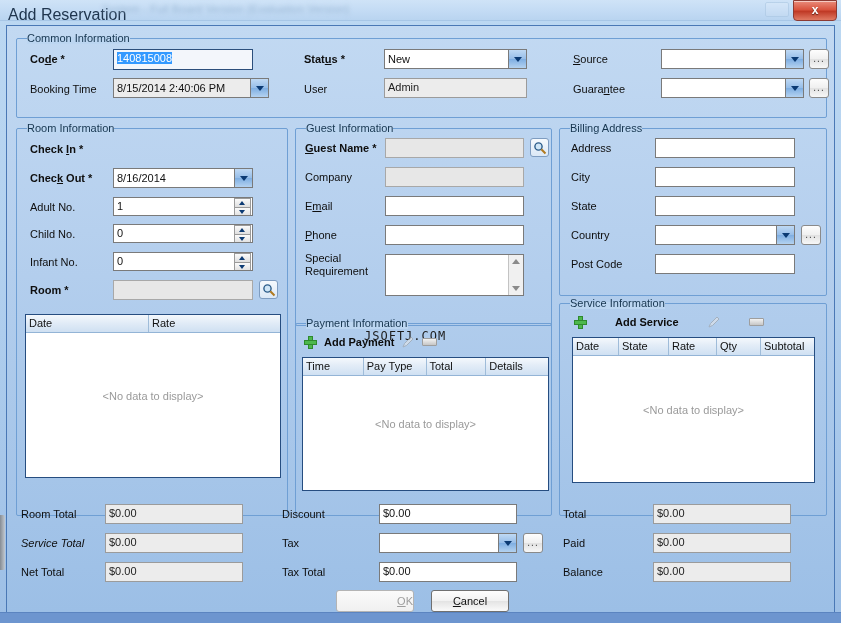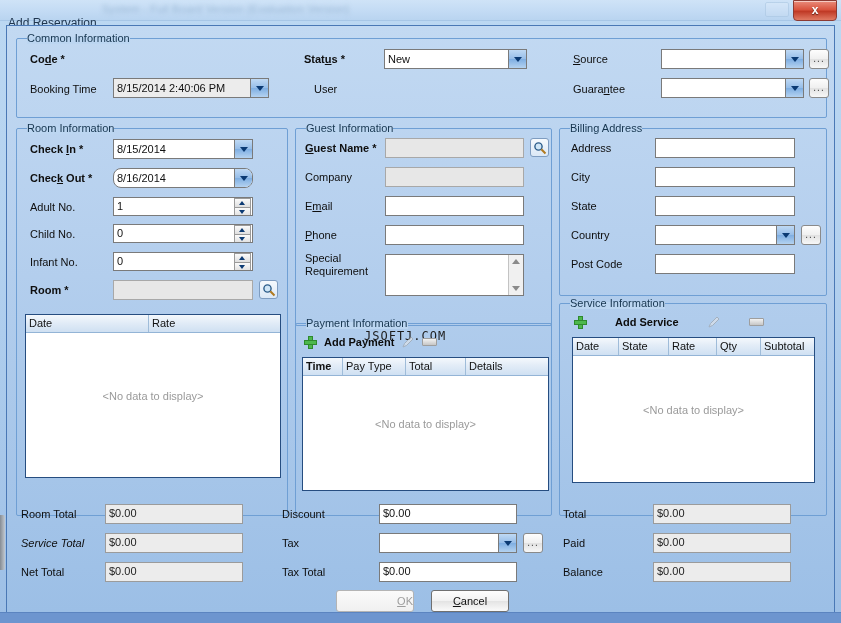--- a/index.html
+++ b/index.html
@@ -15,23 +15,22 @@
     background:linear-gradient(180deg,#bcd8f2 0%, #b3d1ef 40%, #9dbfe6 100%);
     box-sizing:border-box;
   }
   
   .titlebar{
     position:absolute;left:0;top:0;width:841px;height:20px;
     background:linear-gradient(180deg,#cfe3f7 0%, #c3dbf4 55%, #b9d4f0 100%);
     border-bottom:1px solid #a7c6e6;
   }
   .title-text{
-    position:absolute;left:8px;top:16px;font-size:12px;color:#20364f;
+    position:absolute;left:8px;top:6px;font-size:16px;color:#20364f;
     white-space:nowrap;
-    text-decoration:underline;
   }
   .title-blur{
     position:absolute;left:102px;top:3px;font-size:11px;color:#9cb9d6;
     filter:blur(2.2px);white-space:nowrap;letter-spacing:.2px;
   }
   .win-btn-min{
     position:absolute;right:52px;top:2px;width:22px;height:13px;
     background:linear-gradient(180deg,#dcebfa,#c7dcf2);
     border:1px solid #a9c5e0;border-radius:2px;opacity:.55;
   }
@@ -203,56 +202,55 @@
     <div class="win-btn-min"></div>
     <div class="close-btn">x</div>
   </div>
 
   <div class="dialog">
 
     <div class="group" style="left:9px;top:12px;width:811px;height:80px;">
       <div class="g-title"><span>Common Information</span></div>
 
       <div class="lbl b" style="left:13px;top:14px;">Co<span class="ul">d</span>e *</div>
+      <div class="fld focus" style="left:96px;top:10px;width:140px;height:21px;"><span class="sel">140815008</span></div>
 
       <div class="lbl" style="left:13px;top:44px;">Booking Time</div>
       <div class="combo ro" style="left:96px;top:39px;width:156px;background:#ececec;">
         <span>8/15/2014 2:40:06 PM</span><span class="arrow"></span>
       </div>
 
       <div class="lbl b" style="left:287px;top:14px;">Stat<span class="ul">u</span>s *</div>
       <div class="combo" style="left:367px;top:10px;width:143px;">
         <span>New</span><span class="arrow"></span>
       </div>
 
-      <div class="lbl" style="left:287px;top:44px;margin-left:10px;">User</div>
+      <div class="lbl" style="left:287px;top:44px;">User</div>
+      <div class="fld ro" style="left:367px;top:39px;width:143px;height:20px;">Admin</div>
 
       <div class="lbl" style="left:556px;top:14px;"><span class="ul">S</span>ource</div>
       <div class="combo" style="left:644px;top:10px;width:143px;">
         <span></span><span class="arrow"></span>
       </div>
       <div class="ell" style="left:792px;top:10px;">...</div>
 
       <div class="lbl" style="left:556px;top:44px;">Guara<span class="ul">n</span>tee</div>
       <div class="combo" style="left:644px;top:39px;width:143px;">
         <span></span><span class="arrow"></span>
       </div>
       <div class="ell" style="left:792px;top:39px;">...</div>
     </div>
 
     <div class="group" style="left:9px;top:102px;width:272px;height:388px;">
       <div class="g-title"><span>Room Information</span></div>
 
       <div class="lbl b" style="left:13px;top:14px;">Check <span class="ul">I</span>n *</div>
-      <div class="combo" style="left:96px;top:10px;width:140px;">
-        <span>8/15/2014</span><span class="arrow"></span>
-      </div>
 
       <div class="lbl b" style="left:13px;top:43px;">Chec<span class="ul">k</span> Out *</div>
-      <div class="combo" style="left:96px;top:39px;width:140px;border-radius:8px;">
+      <div class="combo" style="left:96px;top:39px;width:140px;">
         <span>8/16/2014</span><span class="arrow"></span>
       </div>
 
       <div class="lbl" style="left:13px;top:72px;">Adult No.</div>
       <div class="spin" style="left:96px;top:68px;width:140px;">
         <span>1</span>
         <span class="up"></span><span class="dn"></span>
       </div>
 
       <div class="lbl" style="left:13px;top:99px;">Child No.</div>
@@ -326,21 +324,21 @@
         <span class="pencil">
           <svg width="14" height="14" viewBox="0 0 14 14">
             <path d="M2 12 L3.5 8.5 L10 2 L12 4 L5.5 10.5 Z" fill="#e9e9e9" stroke="#9a9a9a" stroke-width="1"></path>
           </svg>
         </span>
         <span class="dashbtn"></span>
       </div>
 
       <div class="grid" style="left:6px;top:33px;width:247px;height:134px;">
         <div class="hdr">
-          <div style="width:40px;font-weight:bold;">Time</div>
+          <div style="width:61px;">Time</div>
           <div style="width:63px;">Pay Type</div>
           <div style="width:60px;">Total</div>
           <div style="width:62px;">Details</div>
         </div>
         <div class="nodata">&lt;No data to display&gt;</div>
       </div>
     </div>
 
     <div class="group" style="left:552px;top:102px;width:268px;height:168px;">
       <div class="g-title"><span>Billing Address</span></div>

